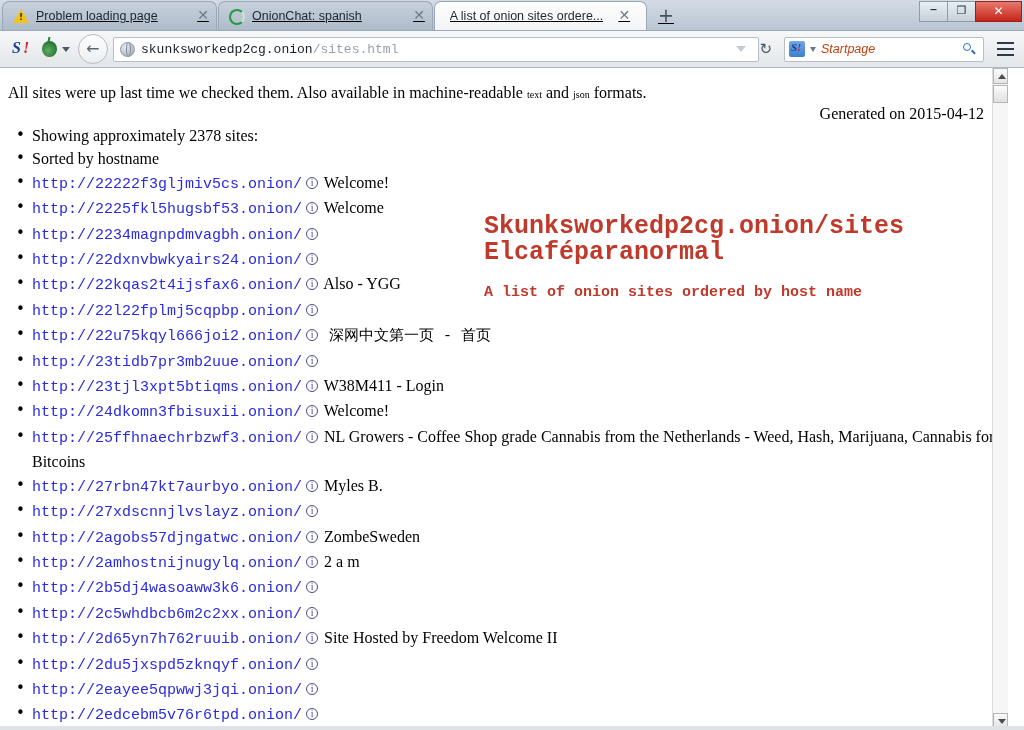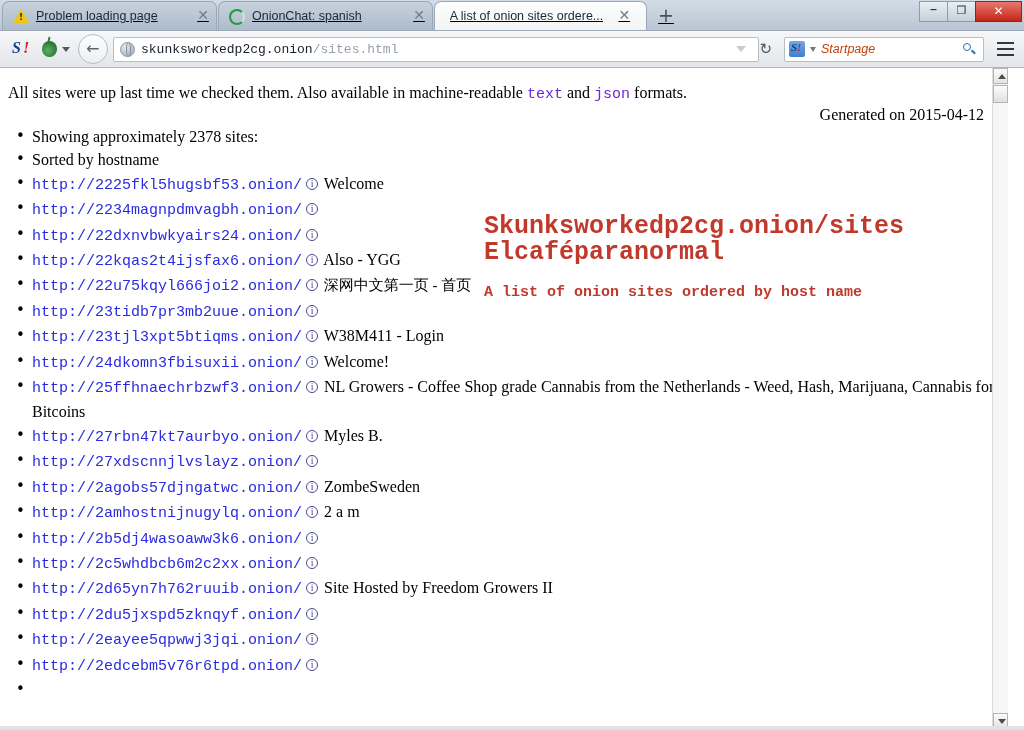--- a/index.html
+++ b/index.html
@@ -368,23 +368,23 @@
     padding: 0;
     box-sizing: border-box;
   }
   .intro {
     font-family: "Liberation Serif", serif;
     font-size: 16px;
     color: #000;
     margin: 16px 0 0 8px;
   }
   .intro .mono-link {
-    font-family: Liberation Mono, monospace;
-    color: #6d28d9;
-    font-size: 15px;
+    font-family: Liberation Serif, serif;
+    color: #000000;
+    font-size: 10px;
   }
   .generated {
     font-family: "Liberation Serif", serif;
     font-size: 16px;
     color: #000;
     text-align: right;
     margin: 3px 24px 0 0;
   }
 
   .banner {
@@ -458,21 +458,21 @@
     line-height: 13px;
     color: #4a4a8f;
     font-family: "Liberation Serif", serif;
   }
   li .title {
     font-family: "Liberation Serif", serif;
     font-size: 16px;
     color: #000;
   }
   li .title.cjk {
-    font-family: Liberation Serif, serif;
+    font-family: Liberation Mono, monospace;
     font-size: 15px;
   }
 
   
   .vscroll {
     position: absolute;
     right: 0; top: 0;
     width: 16px;
     height: 661px;
     background: #f3f3f3;
@@ -618,36 +618,38 @@
 
       <div class="banner">
         <div class="ln1">Skunksworkedp2cg.onion/sites</div>
         <div class="ln2">Elcaféparanormal</div>
         <div class="ln3">A list of onion sites ordered by host name</div>
       </div>
 
       <ul class="sitelist">
         <li><span class="title">Showing approximately 2378 sites:</span></li>
         <li><span class="title">Sorted by hostname</span></li>
+        <li><span class="u">http://22222f3gljmiv5cs.onion/</span><span class="info"></span><span class="title"> Welcome!</span></li>
           <li><span class="u">http://2225fkl5hugsbf53.onion/</span><span class="info"></span><span class="title"> Welcome</span></li>
           <li><span class="u">http://2234magnpdmvagbh.onion/</span><span class="info"></span></li>
           <li><span class="u">http://22dxnvbwkyairs24.onion/</span><span class="info"></span></li>
           <li><span class="u">http://22kqas2t4ijsfax6.onion/</span><span class="info"></span><span class="title"> Also - YGG</span></li>
+          <li><span class="u">http://22l22fplmj5cqpbp.onion/</span><span class="info"></span></li>
           <li><span class="u">http://22u75kqyl666joi2.onion/</span><span class="info"></span><span class="title cjk"> 深网中文第一页 - 首页</span></li>
           <li><span class="u">http://23tidb7pr3mb2uue.onion/</span><span class="info"></span></li>
           <li><span class="u">http://23tjl3xpt5btiqms.onion/</span><span class="info"></span><span class="title"> W38M411 - Login</span></li>
           <li><span class="u">http://24dkomn3fbisuxii.onion/</span><span class="info"></span><span class="title"> Welcome!</span></li>
           <li><span class="u">http://25ffhnaechrbzwf3.onion/</span><span class="info"></span><span class="title"> NL Growers - Coffee Shop grade Cannabis from the Netherlands - Weed, Hash, Marijuana, Cannabis for Bitcoins</span></li>
           <li><span class="u">http://27rbn47kt7aurbyo.onion/</span><span class="info"></span><span class="title"> Myles B.</span></li>
           <li><span class="u">http://27xdscnnjlvslayz.onion/</span><span class="info"></span></li>
           <li><span class="u">http://2agobs57djngatwc.onion/</span><span class="info"></span><span class="title"> ZombeSweden</span></li>
           <li><span class="u">http://2amhostnijnugylq.onion/</span><span class="info"></span><span class="title"> 2 a m</span></li>
           <li><span class="u">http://2b5dj4wasoaww3k6.onion/</span><span class="info"></span></li>
           <li><span class="u">http://2c5whdbcb6m2c2xx.onion/</span><span class="info"></span></li>
-          <li><span class="u">http://2d65yn7h762ruuib.onion/</span><span class="info"></span><span class="title"> Site Hosted by Freedom Growers II</span></li>
+          <li><span class="u">http://2d65yn7h762ruuib.onion/</span><span class="info"></span><span class="title"> Site Hosted by Freedom Welcome II</span></li>
           <li><span class="u">http://2du5jxspd5zknqyf.onion/</span><span class="info"></span></li>
           <li><span class="u">http://2eayee5qpwwj3jqi.onion/</span><span class="info"></span></li>
           <li><span class="u">http://2edcebm5v76r6tpd.onion/</span><span class="info"></span></li>
           <li></li>
       </ul>
 
       <div class="vscroll">
         <div class="sb-btn up">
             <span class="tri-up"></span>
           </div>

